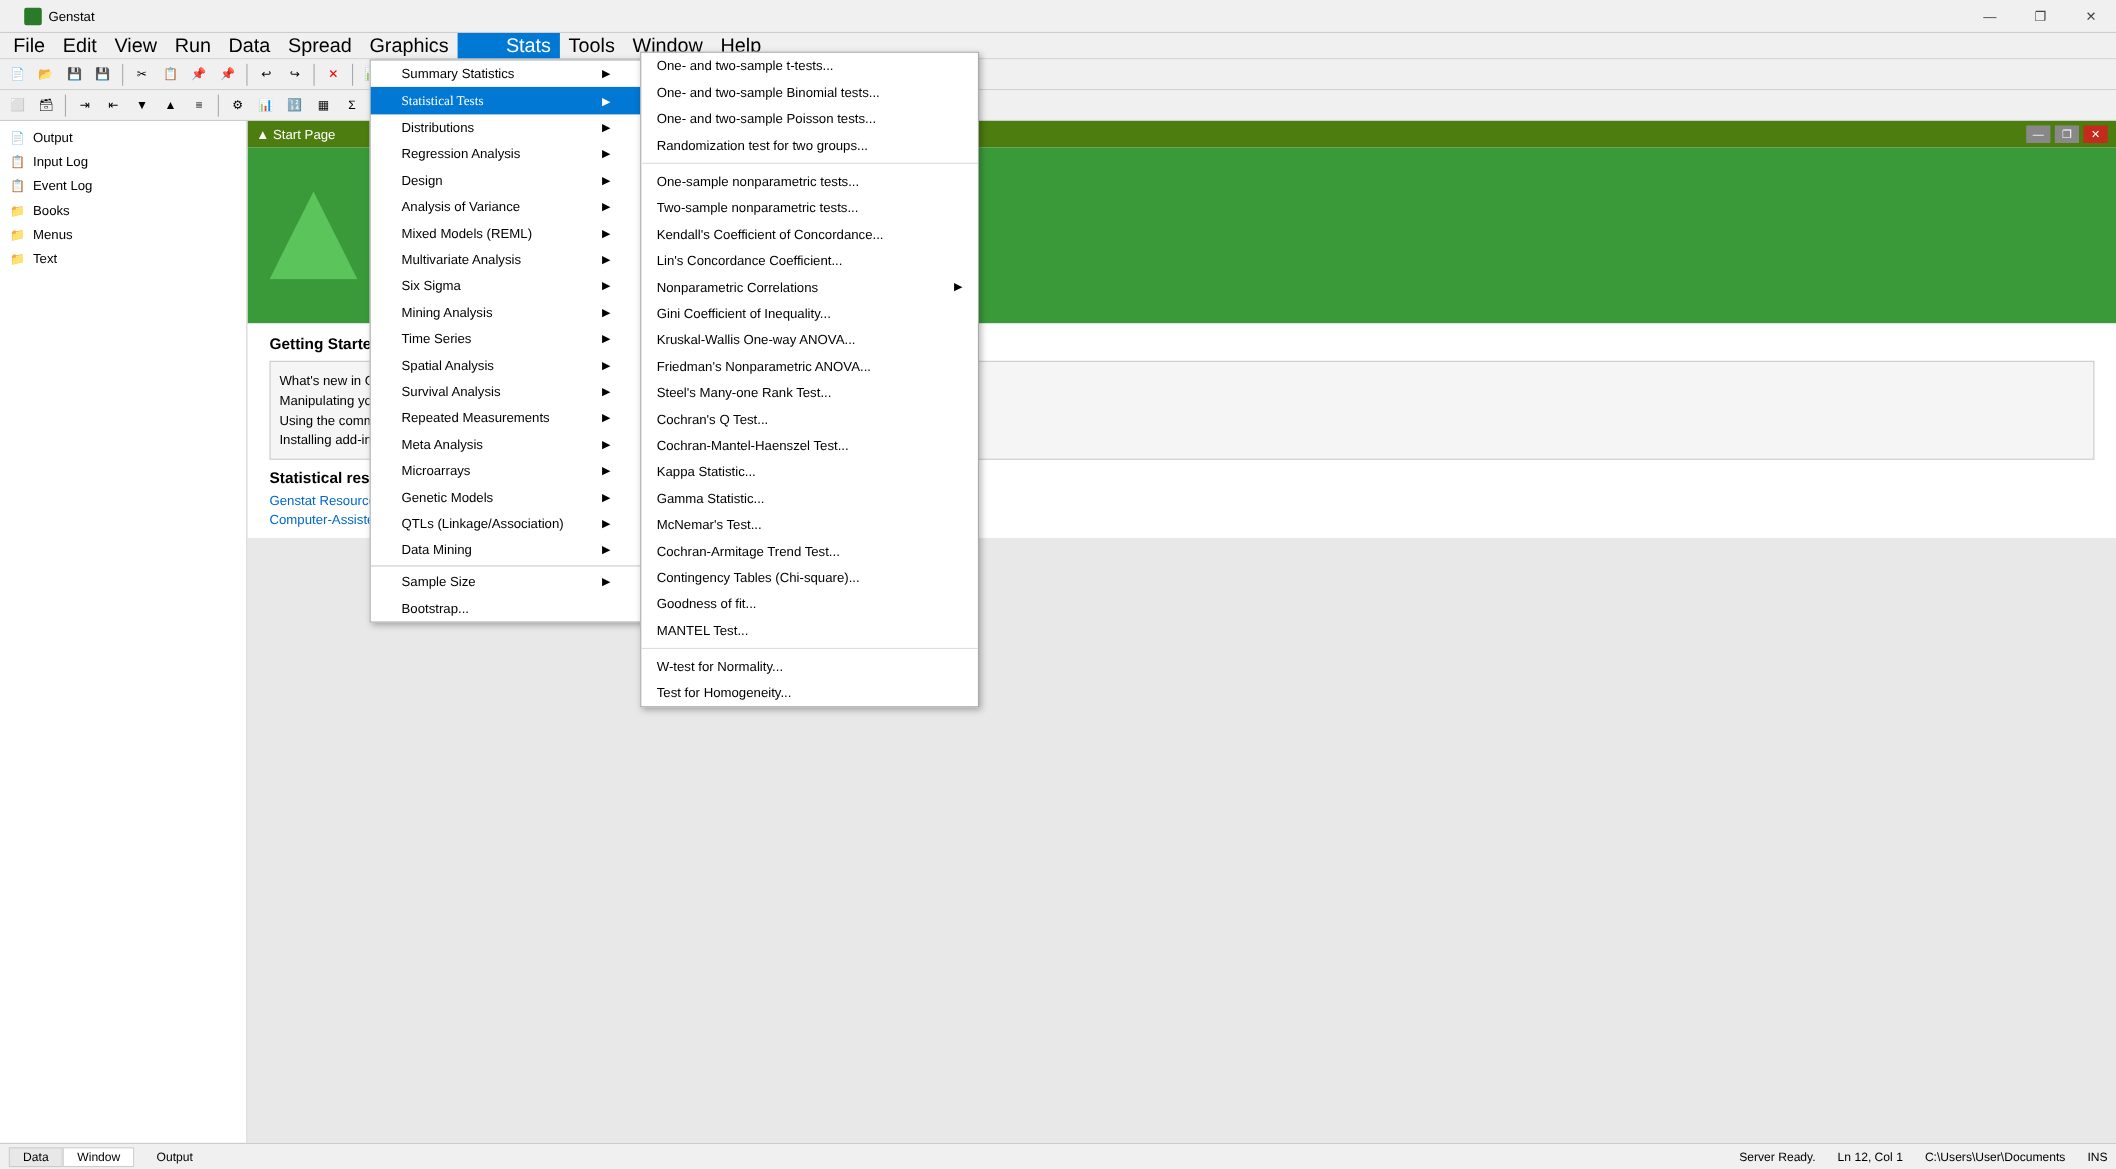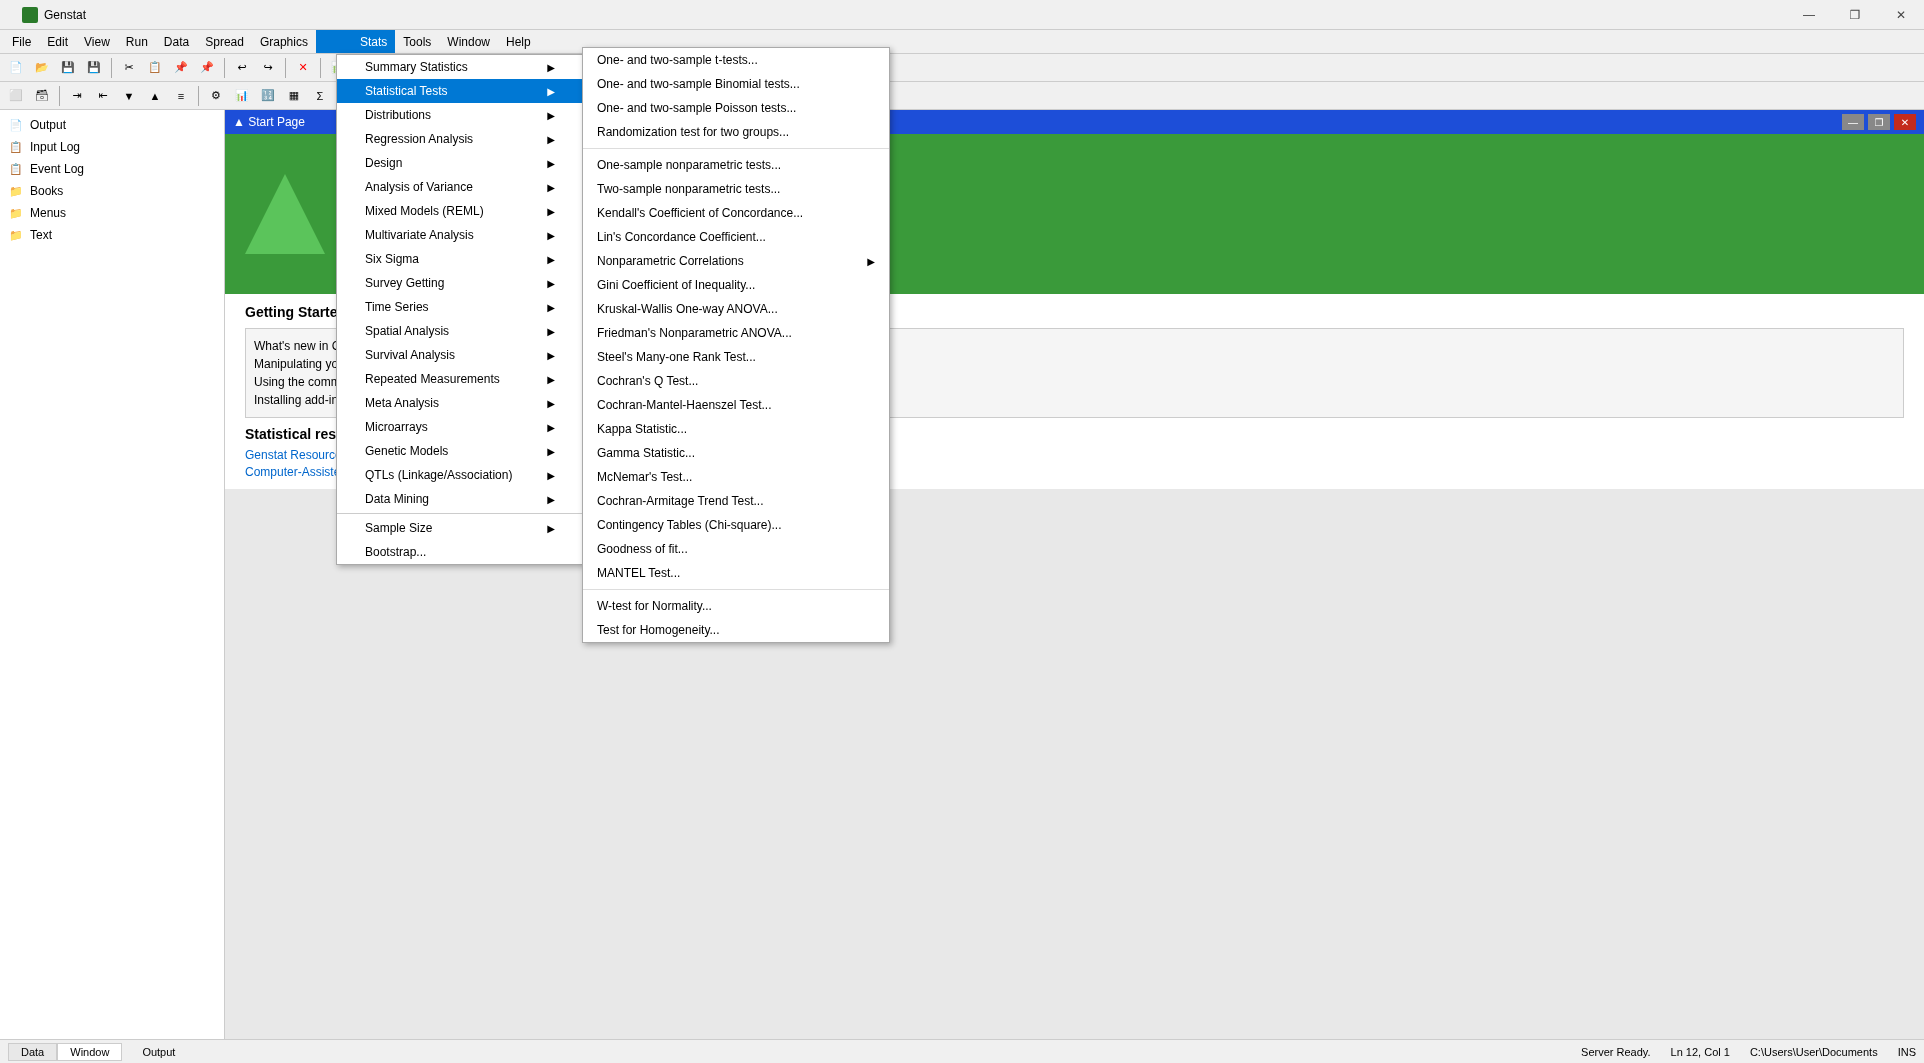--- a/index.html
+++ b/index.html
@@ -57,21 +57,21 @@
       background: #f0f0f0;
       height: 24px;
       display: flex;
       align-items: center;
       padding: 0 4px;
       border-bottom: 1px solid #ccc;
     }
     .menu-item {
       padding: 2px 8px;
       cursor: pointer;
-      font-size: 12px;
+      font-size: 18px;
       height: 100%;
       display: flex;
       align-items: center;
       text-align: center;
     }
     .menu-item.active { background: #0078d4; color: white; padding-left: 44px; }
 
     
     #toolbar {
       background: #f0f0f0;
@@ -130,21 +130,21 @@
     }
 
     
     #content {
       flex: 1;
       background: #e8e8e8;
       position: relative;
       overflow: hidden;
     }
     #inner-title {
-      background: #1d4ed8;
+      background: #4d7c0f;
       height: 24px;
       display: flex;
       align-items: center;
       padding: 0 8px;
       justify-content: space-between;
     }
     #inner-content {
       background: #3a9a3a;
       height: 160px;
       display: flex;
@@ -227,21 +227,21 @@
       pointer-events: all;
     }
     .menu-row {
       display: flex;
       align-items: center;
       padding: 5px 28px;
       cursor: pointer;
       font-size: 12px;
       justify-content: space-between;
     }
-    .menu-row.active { background: #0078d4; color: white; }
+    .menu-row.active { background: #0078d4; color: white; font-family: Liberation Serif, serif; }
     .menu-row .arrow { font-size: 10px; }
     .menu-sep { height: 1px; background: #ccc; margin: 2px 0; }
 
     
     #stat-tests-menu {
       position: absolute;
       top: 47px;
       left: 582px;
       width: 308px;
       background: white;
@@ -419,21 +419,21 @@
   </div>
   <div class="menu-row">
     <span>Multivariate Analysis</span>
     <span class="arrow">▶</span>
   </div>
   <div class="menu-row">
     <span>Six Sigma</span>
     <span class="arrow">▶</span>
   </div>
   <div class="menu-row">
-    <span>Survey Getting</span>
+    <span>Mining Analysis</span>
     <span class="arrow">▶</span>
   </div>
   <div class="menu-row">
     <span>Time Series</span>
     <span class="arrow">▶</span>
   </div>
   <div class="menu-row">
     <span>Spatial Analysis</span>
     <span class="arrow">▶</span>
   </div>

